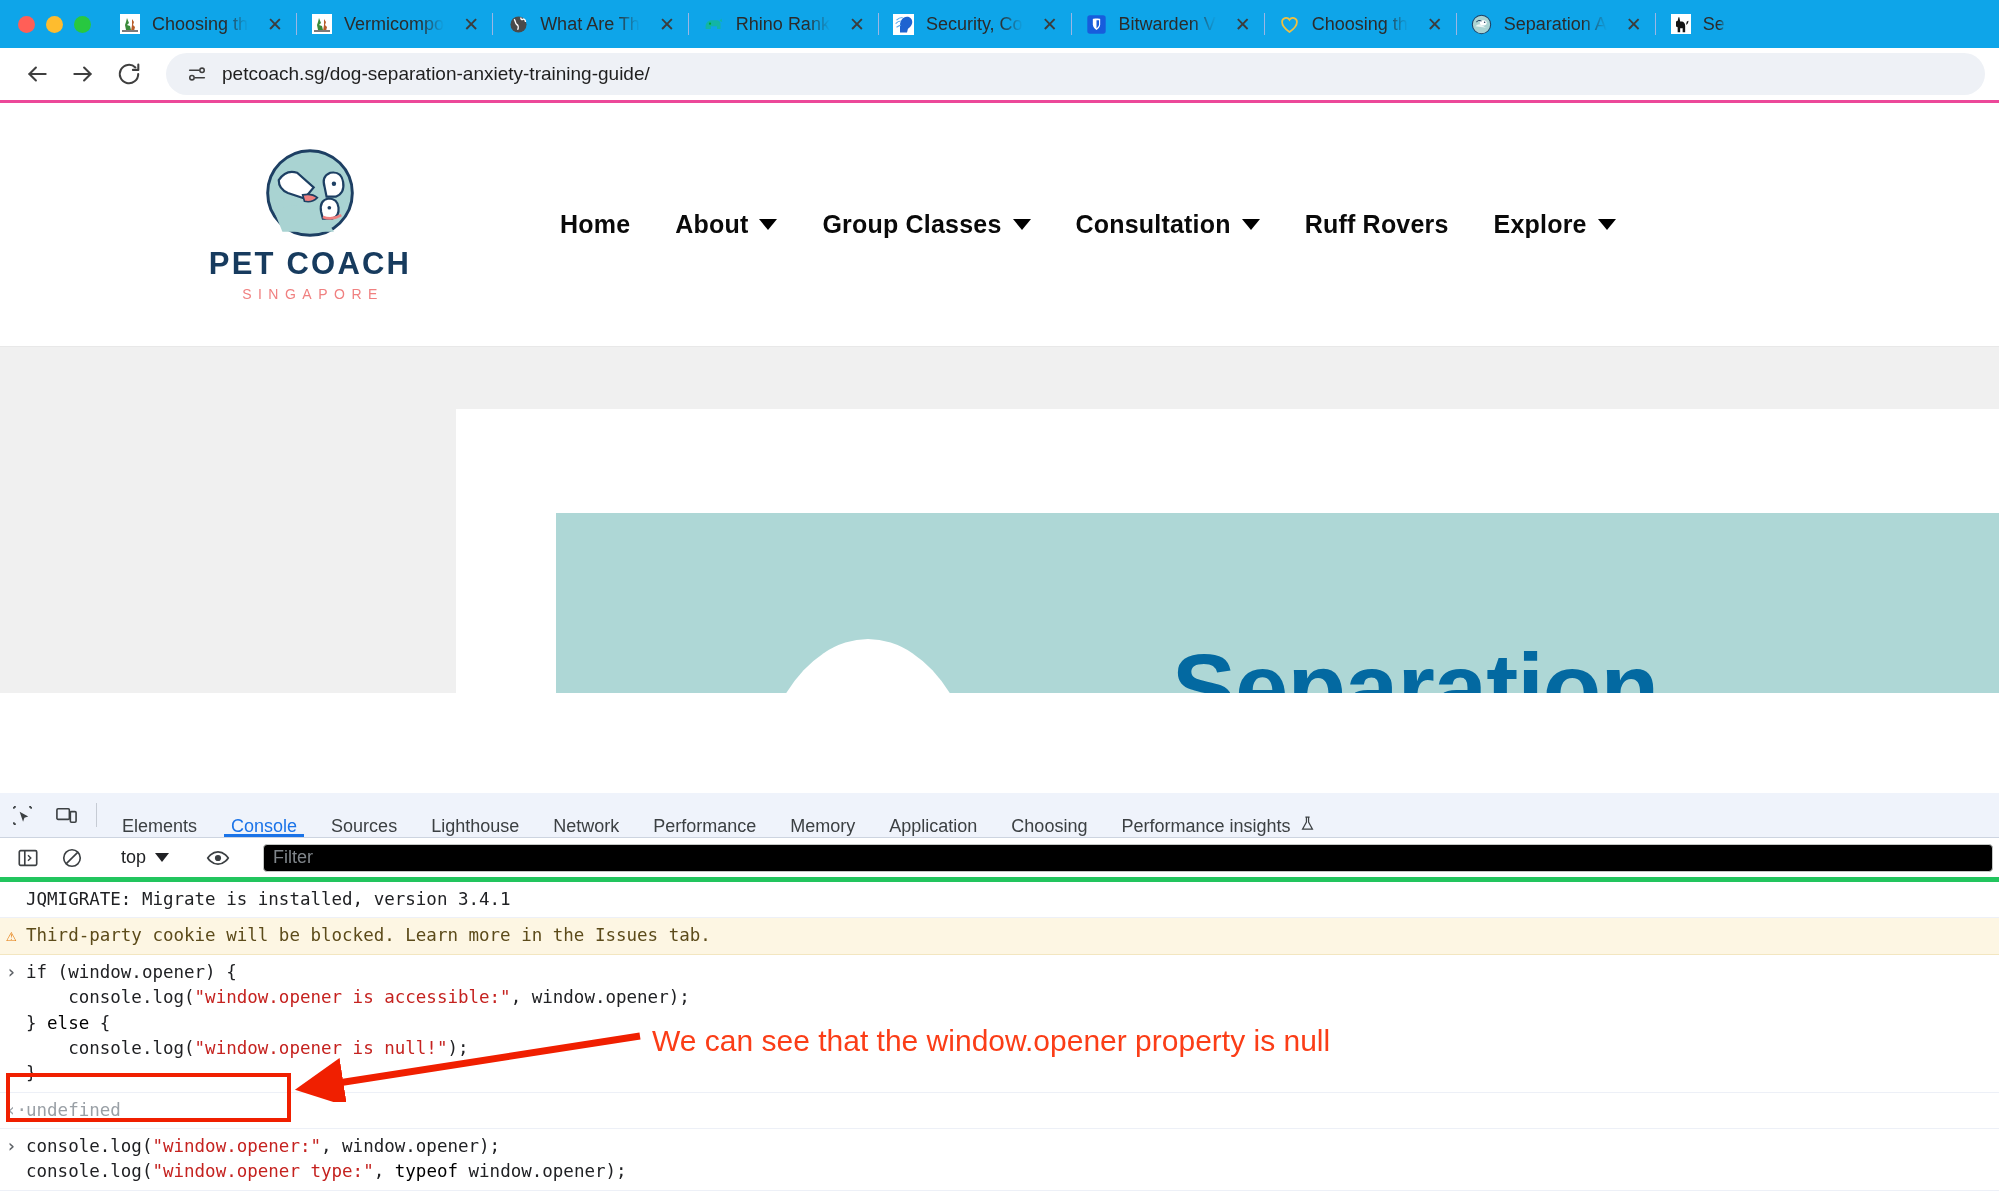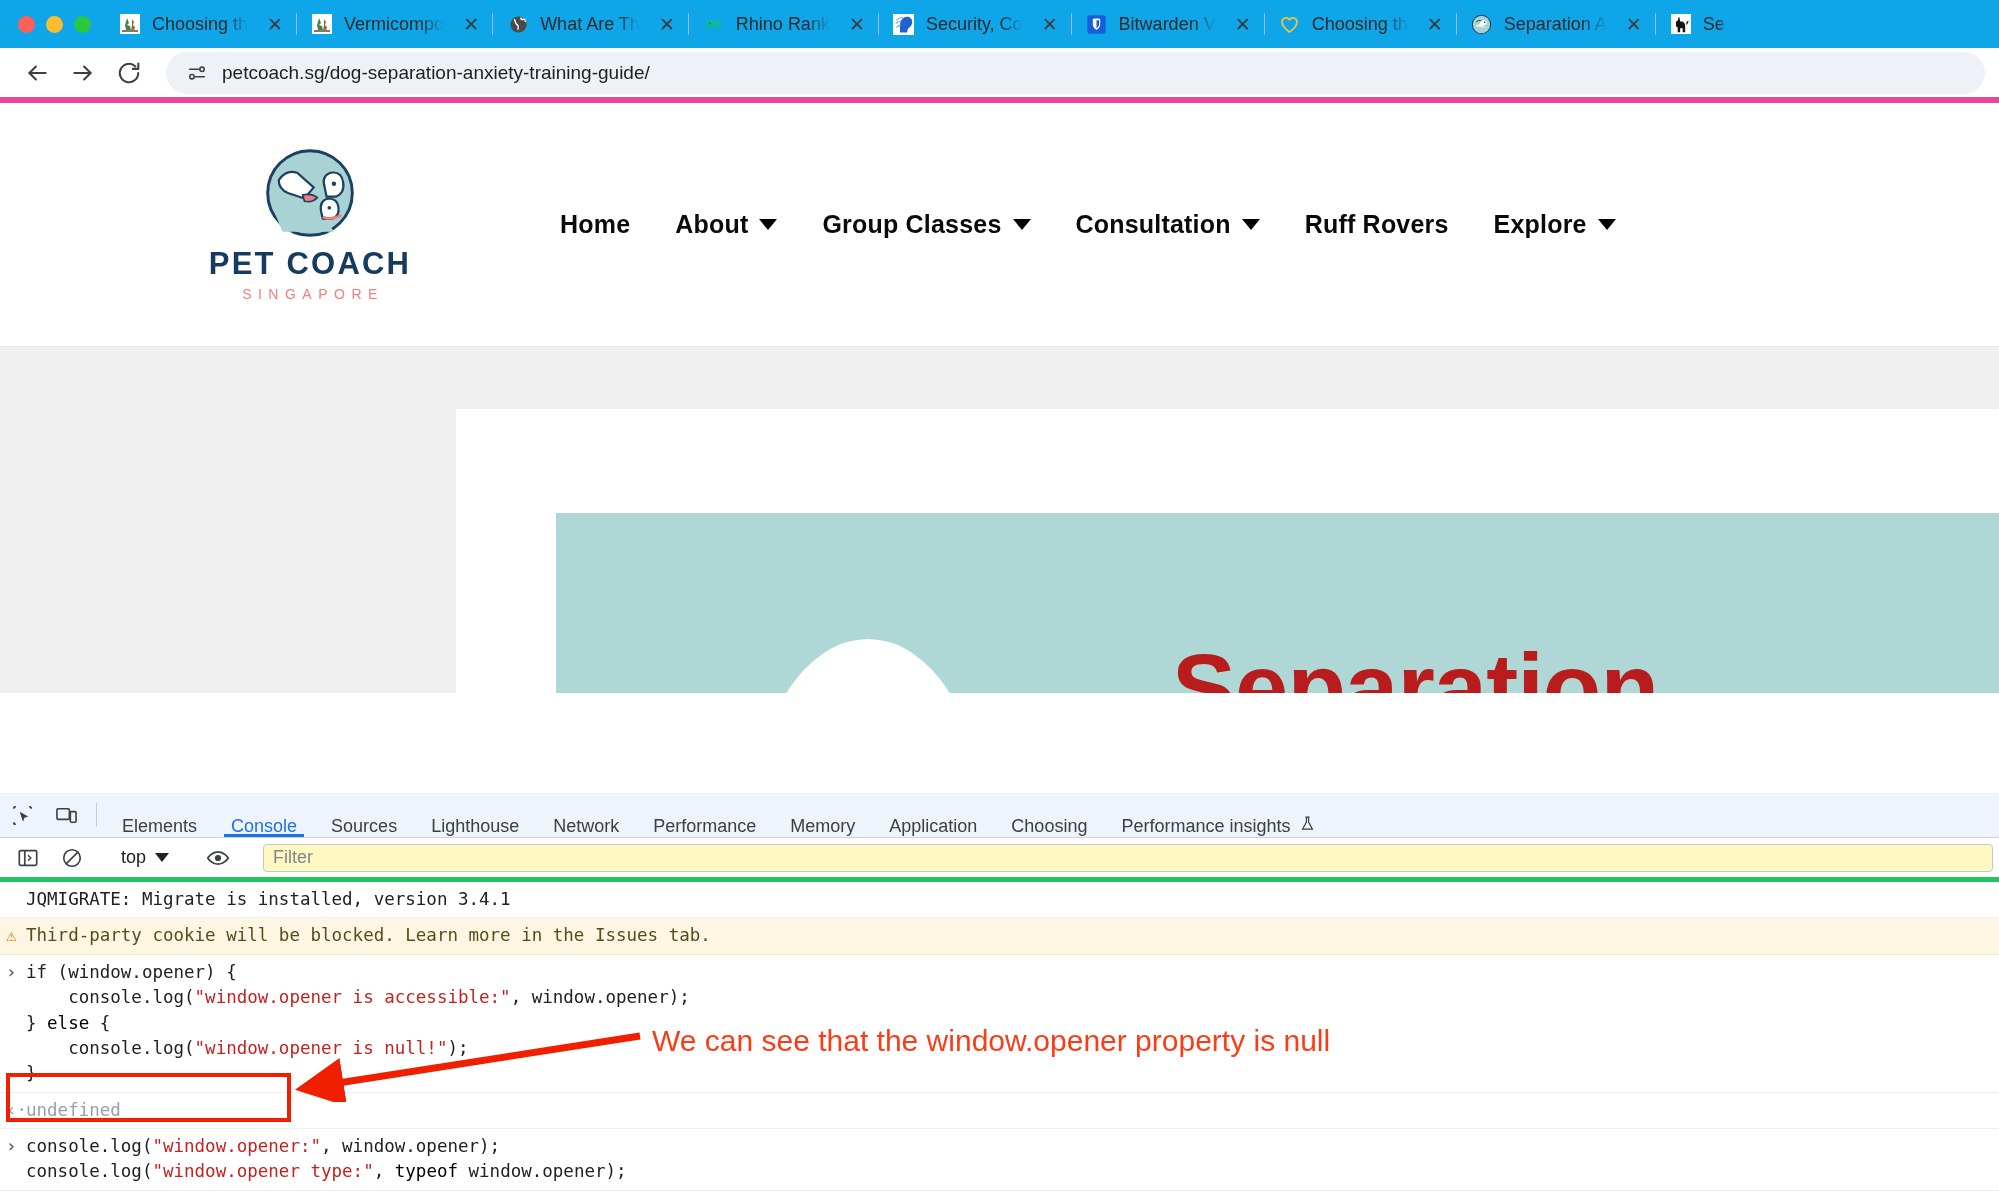--- a/index.html
+++ b/index.html
@@ -54,21 +54,21 @@
     display: flex; align-items: center; justify-content: center;
     font-size: 19px; color: #3c3c3c; flex: 0 0 auto;
   }
 
   
   .browser-toolbar {
     height: 55px;
     background: #ffffff;
     display: flex; align-items: center;
     padding: 0 14px;
-    border-bottom: 6px solid #ec4899;
+    border-bottom: 3px solid #ec4899;
   }
   .nav-btn {
     width: 46px; height: 46px;
     display: flex; align-items: center; justify-content: center;
     color: #3f3f3f;
   }
   .omnibox {
     flex: 1;
     height: 42px;
     background: #eef1f6;
@@ -117,21 +117,21 @@
   }
   .hero-dog {
     position: absolute; left: 196px; top: 126px;
     width: 232px; height: 300px;
     background: #ffffff;
     border-radius: 50% 50% 46% 46% / 62% 62% 38% 38%;
   }
   .hero-title {
     position: absolute; left: 616px; top: 120px;
     font-size: 96px; font-weight: bold;
-    color: #b91c1c; letter-spacing: -1px;
+    color: #0369a1; letter-spacing: -1px;
     white-space: nowrap;
   }
 
   
   .devtools { position: absolute; left: 0; right: 0; bottom: 0; top: 793px; background: #ffffff; }
   .dt-tabbar {
     height: 45px;
     background: #eff3fb;
     display: flex; align-items: stretch;
     border-bottom: 1px solid #cdd4e0;
@@ -157,21 +157,21 @@
     height: 44px; background: #ffffff;
     display: flex; align-items: center;
     border-bottom: 5px solid #22c55e;
     padding: 0 6px;
   }
   .ctx-select { display: flex; align-items: center; gap: 9px; font-size: 18px; color: #202124; padding: 0 10px; }
   .ctx-caret { width:0;height:0;border-left:7px solid transparent;border-right:7px solid transparent;border-top:9px solid #202124;}
   .filter-input {
     flex: 1; height: 28px;
     border: 1px solid #c4c7c5; border-radius: 4px;
-    background: #fef9c3;
+    background: #000000;
     font-size: 18px; color: #5f6368;
     padding: 0 9px;
     margin-left: 6px;
     display: flex; align-items: center;
   }
   .filter-input span { color: #80868b; }
 
   .dt-console { position: relative; font-family: "DejaVu Sans Mono", monospace; font-size: 17.5px; }
   .c-row {
     padding: 5px 0 5px 26px;

